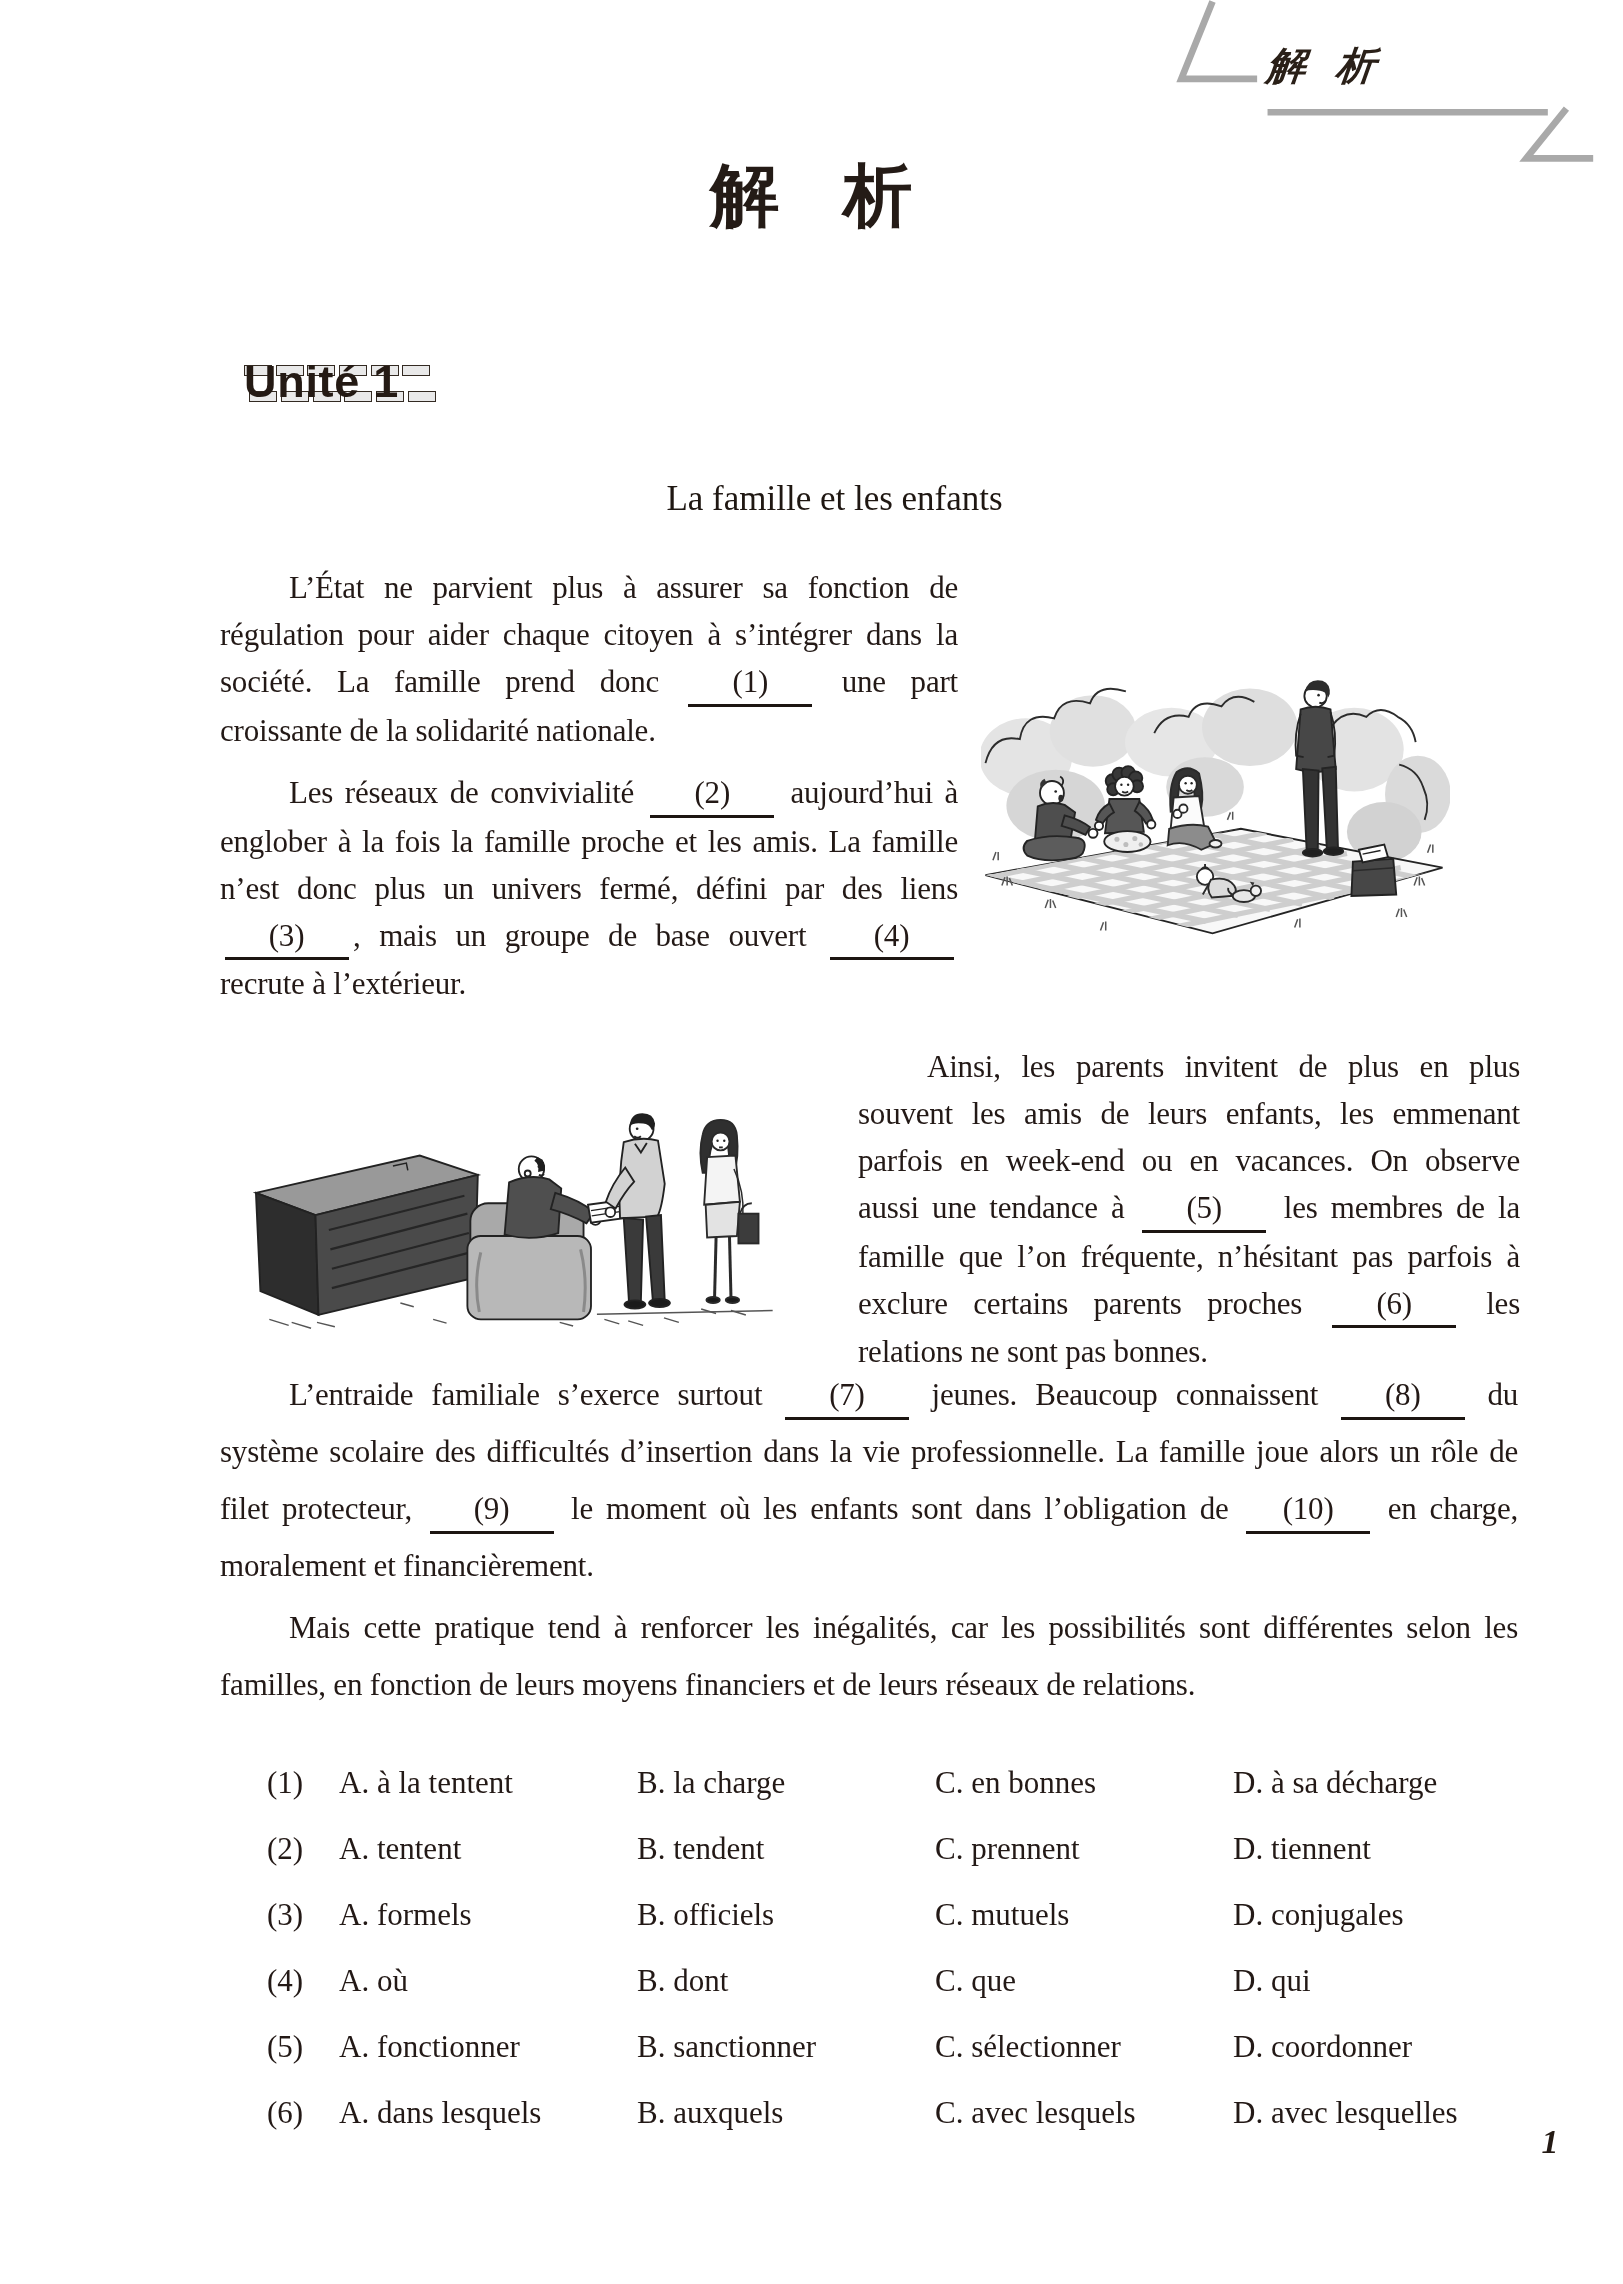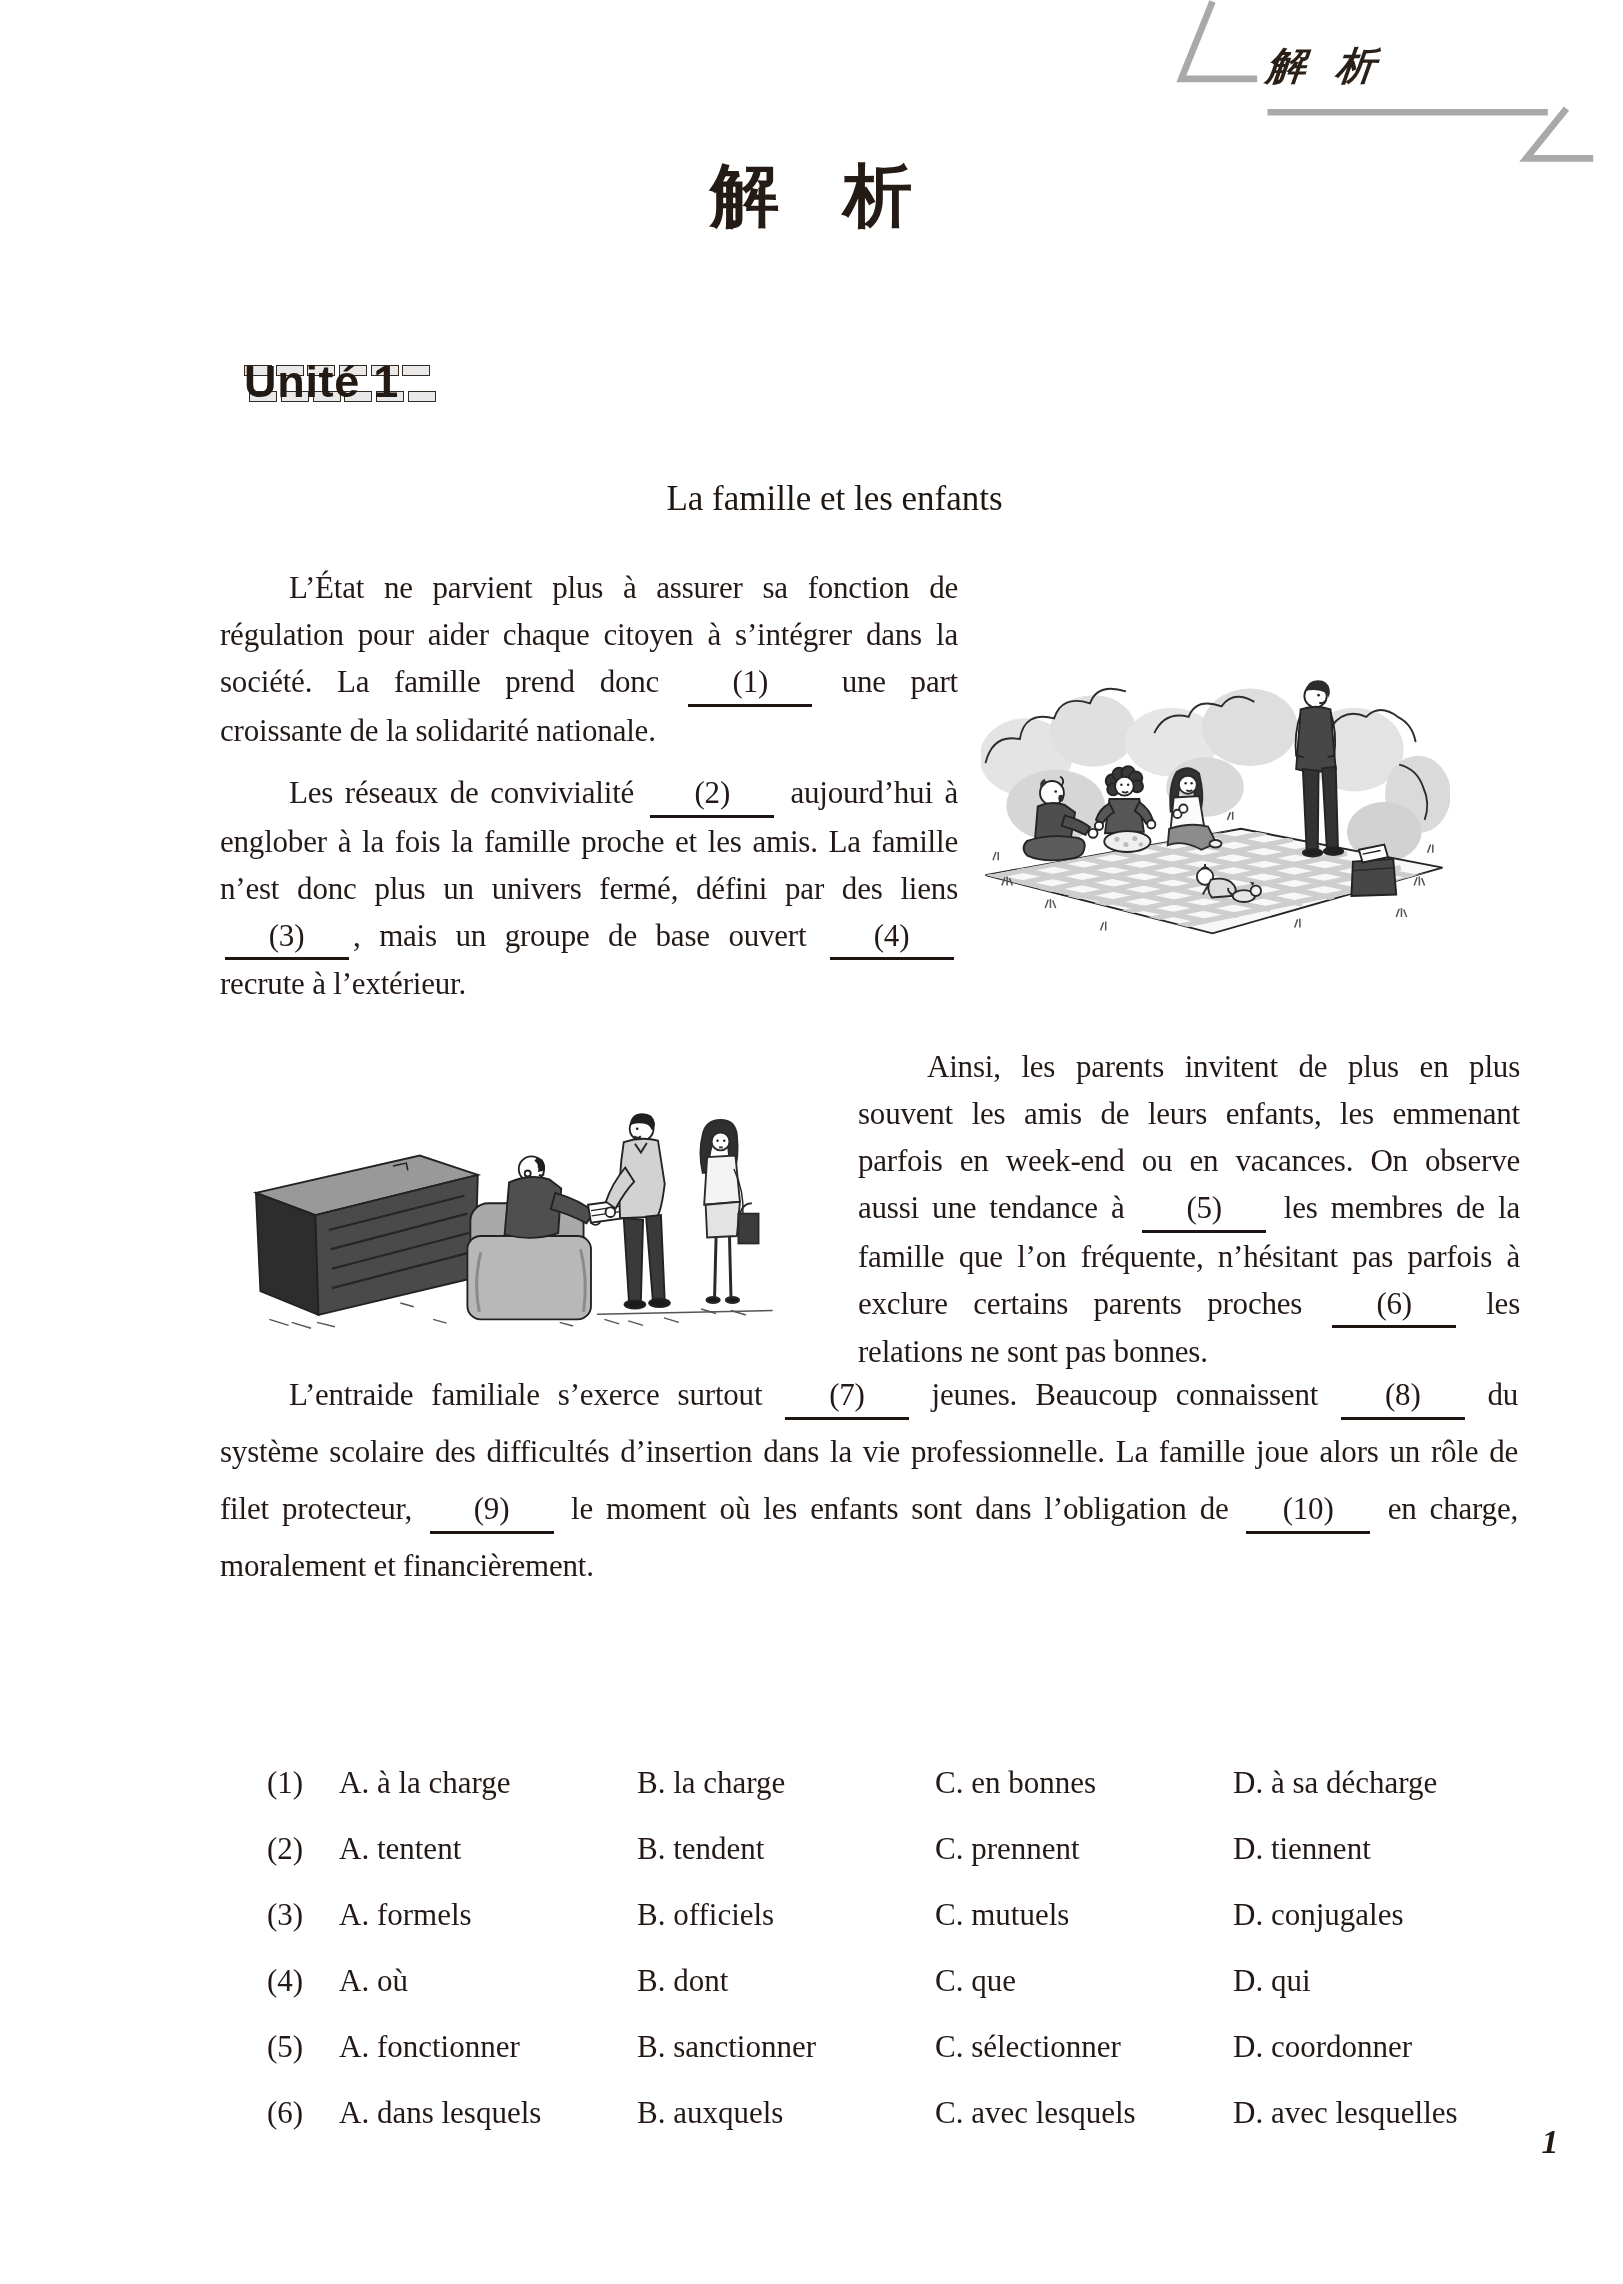--- a/index.html
+++ b/index.html
@@ -134,20 +134,21 @@
     </div>
     <span class="unite-text">Unité 1</span>
   </div>
 
   <h2 class="lesson-title">La famille et les enfants</h2>
 
   <div class="para para-1">L’État ne parvient plus à assurer sa fonction de régulation pour aider chaque citoyen à s’intégrer dans la société. La famille prend donc <span class="blank">(1)</span> une part croissante de la solidarité nationale.</div>
   <div class="para para-2">Les réseaux de convivialité <span class="blank">(2)</span> aujourd’hui à englober à la fois la famille proche et les amis. La famille n’est donc plus un univers fermé, défini par des liens <span class="blank">(3)</span>, mais un groupe de base ouvert <span class="blank">(4)</span> recrute à l’extérieur.</div>
   <div class="para para-3">Ainsi, les parents invitent de plus en plus souvent les amis de leurs enfants, les emmenant parfois en week-end ou en vacances. On observe aussi une tendance à <span class="blank">(5)</span> les membres de la famille que l’on fréquente, n’hésitant pas parfois à exclure certains parents proches <span class="blank">(6)</span> les relations ne sont pas bonnes.</div>
   <div class="para para-4">L’entraide familiale s’exerce surtout <span class="blank">(7)</span> jeunes. Beaucoup connaissent <span class="blank">(8)</span> du système scolaire des difficultés d’insertion dans la vie professionnelle. La famille joue alors un rôle de filet protecteur, <span class="blank">(9)</span> le moment où les enfants sont dans l’obligation de <span class="blank">(10)</span> en charge, moralement et financièrement.</div>
+  <div class="para para-5">Mais cette pratique tend à renforcer les inégalités, car les possibilités sont différentes selon les familles, en fonction de leurs moyens financiers et de leurs réseaux de relations.</div>
 
   <svg class="illu illu-picnic" viewBox="0 0 628 400">
     <g>
       <ellipse cx="60" cy="160" rx="62" ry="52" fill="#e4e4e4"></ellipse>
       <ellipse cx="150" cy="125" rx="58" ry="48" fill="#e0e0e0"></ellipse>
       <ellipse cx="255" cy="140" rx="62" ry="46" fill="#e6e6e6"></ellipse>
       <ellipse cx="360" cy="120" rx="64" ry="52" fill="#dedede"></ellipse>
       <ellipse cx="500" cy="150" rx="66" ry="56" fill="#e3e3e3"></ellipse>
       <ellipse cx="585" cy="210" rx="44" ry="52" fill="#dadada"></ellipse>
       <ellipse cx="100" cy="225" rx="66" ry="48" fill="#d6d6d6"></ellipse>
@@ -342,21 +343,21 @@
     <g stroke="#555" stroke-width="2" fill="none">
       <line x1="470" y1="345" x2="706" y2="340"></line>
       <path d="M30,352 l26,8 M60,356 l26,8 M94,356 l24,6"></path>
       <path d="M480,352 l20,6 M512,354 l20,6 M560,350 l20,6 M610,338 l20,6 M650,340 l20,6"></path>
       <path d="M420,356 l18,5 M206,330 l18,5 M250,352 l18,5"></path>
     </g>
   </svg>
 
   <div class="options">
     <div class="cell">(1)</div>
-    <div class="cell">A. à la charge</div>
+    <div class="cell">A. à la tentent</div>
     <div class="cell">B. la charge</div>
     <div class="cell">C. en bonnes</div>
     <div class="cell">D. à sa décharge</div>
 
     <div class="cell">(2)</div>
     <div class="cell">A. tentent</div>
     <div class="cell">B. tendent</div>
     <div class="cell">C. prennent</div>
     <div class="cell">D. tiennent</div>
 

